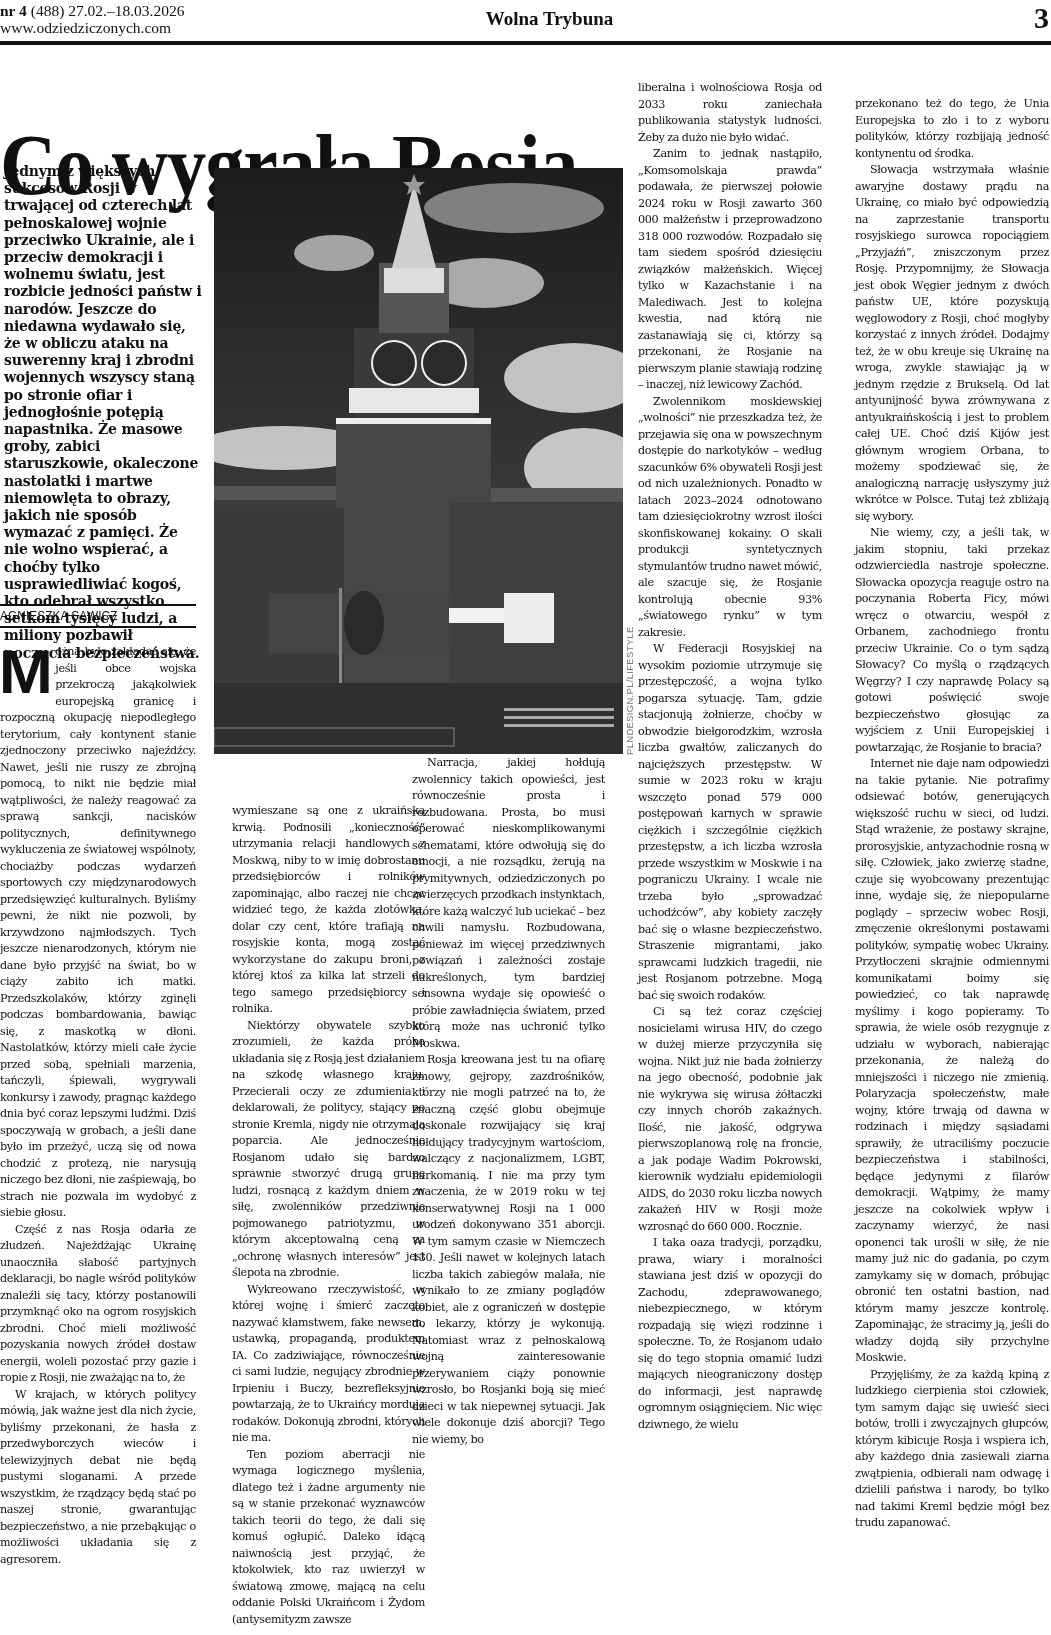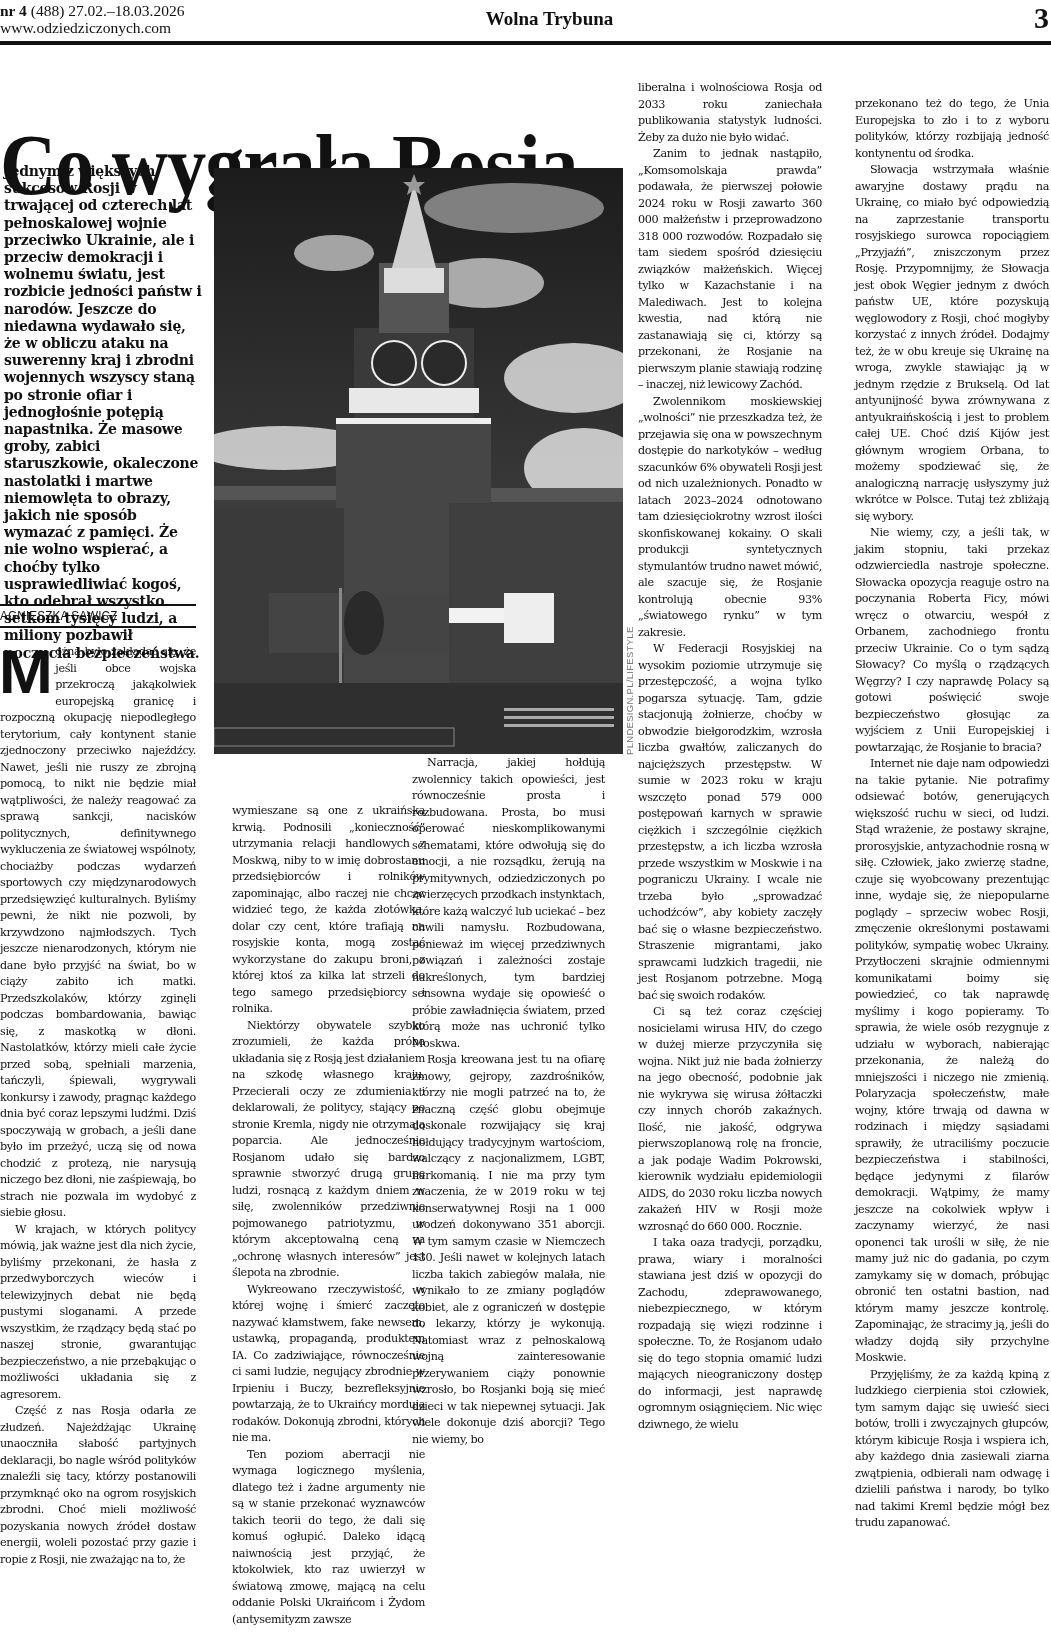--- a/index.html
+++ b/index.html
@@ -90,22 +90,22 @@
       <rect x="290" y="548" width="110" height="3"></rect>
       <rect x="290" y="556" width="110" height="3"></rect>
     </g>
     <rect x="0" y="560" width="240" height="18" fill="none" stroke="#888" stroke-width="1"></rect>
   </svg>
 </div>
 <div class="credit">PLNDESIGN.PL/LIFESTYLE</div>
 
 <div class="col c1">
   <p class="noind"><span class="dropcap">M</span><span>ożna było zakładać się, że jeśli obce wojska przekroczą jakąkolwiek europejską granicę i rozpoczną okupację niepodległego terytorium, cały kontynent stanie zjednoczony przeciwko najeźdźcy. Nawet, jeśli nie ruszy ze zbrojną pomocą, to nikt nie będzie miał wątpliwości, że należy reagować za sprawą sankcji, nacisków politycznych, definitywnego wykluczenia ze światowej wspólnoty, chociażby podczas wydarzeń sportowych czy międzynarodowych przedsięwzięć kulturalnych. Byliśmy pewni, że nikt nie pozwoli, by krzywdzono najmłodszych. Tych jeszcze nienarodzonych, którym nie dane było przyjść na świat, bo w ciąży zabito ich matki. Przedszkolaków, którzy zginęli podczas bombardowania, bawiąc się, z maskotką w dłoni. Nastolatków, którzy mieli całe życie przed sobą, spełniali marzenia, tańczyli, śpiewali, wygrywali konkursy i zawody, pragnąc każdego dnia być coraz lepszymi ludźmi. Dziś spoczywają w grobach, a jeśli dane było im przeżyć, uczą się od nowa chodzić z protezą, nie narysują niczego bez dłoni, nie zaśpiewają, bo strach nie pozwala im wydobyć z siebie głosu.</span></p>
+  <p>Część z nas Rosja odarła ze złudzeń. Najeżdżając Ukrainę unaoczniła słabość partyjnych deklaracji, bo nagle wśród polityków znaleźli się tacy, którzy postanowili przymknąć oko na ogrom rosyjskich zbrodni. Choć mieli możliwość pozyskania nowych źródeł dostaw energii, woleli pozostać przy gazie i ropie z Rosji, nie zważając na to, że</p>
   <p>W krajach, w których politycy mówią, jak ważne jest dla nich życie, byliśmy przekonani, że hasła z przedwyborczych wieców i telewizyjnych debat nie będą pustymi sloganami. A przede wszystkim, że rządzący będą stać po naszej stronie, gwarantując bezpieczeństwo, a nie przebąkując o możliwości układania się z agresorem.</p>
-  <p>Część z nas Rosja odarła ze złudzeń. Najeżdżając Ukrainę unaoczniła słabość partyjnych deklaracji, bo nagle wśród polityków znaleźli się tacy, którzy postanowili przymknąć oko na ogrom rosyjskich zbrodni. Choć mieli możliwość pozyskania nowych źródeł dostaw energii, woleli pozostać przy gazie i ropie z Rosji, nie zważając na to, że</p>
 </div>
 
 <div class="col c2">
   <p class="noind">wymieszane są one z ukraińską krwią. Podnosili „konieczność” utrzymania relacji handlowych z Moskwą, niby to w imię dobrostanu przedsiębiorców i rolników zapominając, albo raczej nie chcąc widzieć tego, że każda złotówka, dolar czy cent, które trafiają na rosyjskie konta, mogą zostać wykorzystane do zakupu broni, z której ktoś za kilka lat strzeli do tego samego przedsiębiorcy i rolnika.</p>
   <p>Niektórzy obywatele szybko zrozumieli, że każda próba układania się z Rosją jest działaniem na szkodę własnego kraju. Przecierali oczy ze zdumienia i deklarowali, że politycy, stający po stronie Kremla, nigdy nie otrzymają poparcia. Ale jednocześnie Rosjanom udało się bardzo sprawnie stworzyć drugą grupę ludzi, rosnącą z każdym dniem w siłę, zwolenników przedziwnie pojmowanego patriotyzmu, w którym akceptowalną ceną za „ochronę własnych interesów” jest ślepota na zbrodnie.</p>
   <p>Wykreowano rzeczywistość, w której wojnę i śmierć zaczęto nazywać kłamstwem, fake newsem, ustawką, propagandą, produktem IA. Co zadziwiające, równocześnie ci sami ludzie, negujący zbrodnie w Irpieniu i Buczy, bezrefleksyjnie powtarzają, że to Ukraińcy mordują rodaków. Dokonują zbrodni, których nie ma.</p>
   <p>Ten poziom aberracji nie wymaga logicznego myślenia, dlatego też i żadne argumenty nie są w stanie przekonać wyznawców takich teorii do tego, że dali się komuś ogłupić. Daleko idącą naiwnością jest przyjąć, że ktokolwiek, kto raz uwierzył w światową zmowę, mającą na celu oddanie Polski Ukraińcom i Żydom (antysemityzm zawsze</p>
 </div>
 
 <div class="col c3">

